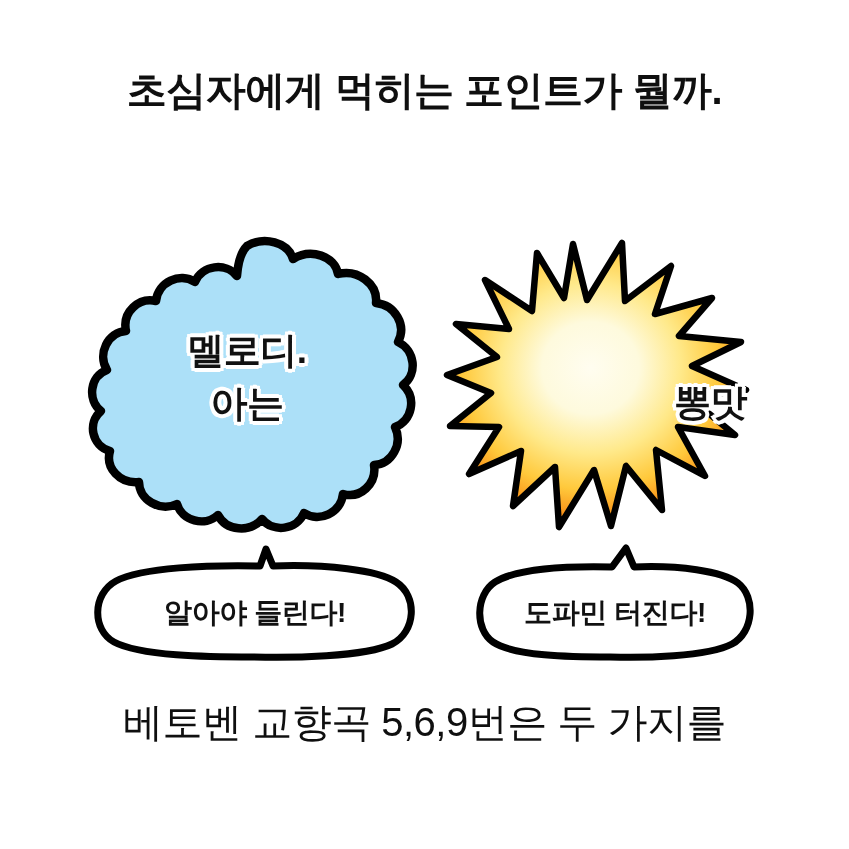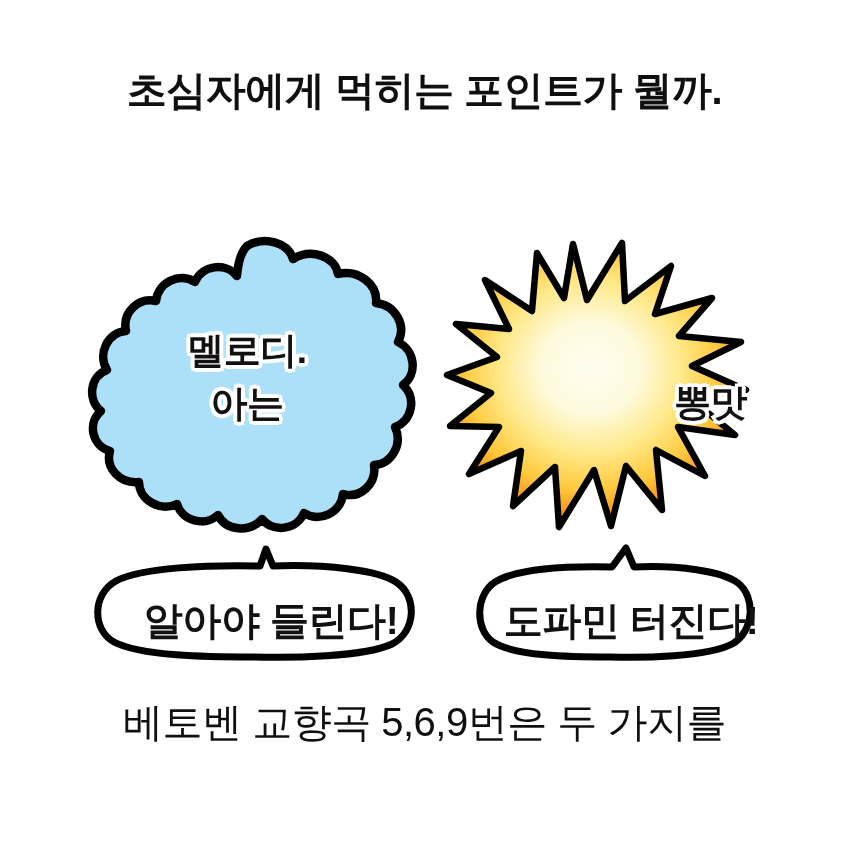--- a/index.html
+++ b/index.html
@@ -117,25 +117,25 @@
   .oval-wrap {
     position: absolute;
     height: 110px;
   }
   .oval-wrap svg { display: block; width: 100%; height: 100%; overflow: visible; }
   .oval-left  { left: 90px;  top: 548px; width: 330px; }
   .oval-right { left: 474px; top: 548px; width: 282px; }
 
   .oval-text {
     position: absolute;
-    left: 16px;
+    left: 0;
     width: 100%;
     top: 46px;
     text-align: center;
-    font-size: 39px;
+    font-size: 28px;
     font-weight: 700;
     color: #111111;
     letter-spacing: -0.4px;
     white-space: nowrap;
   }
 </style>
 </head>
 <body>
 
 <div class="canvas">

